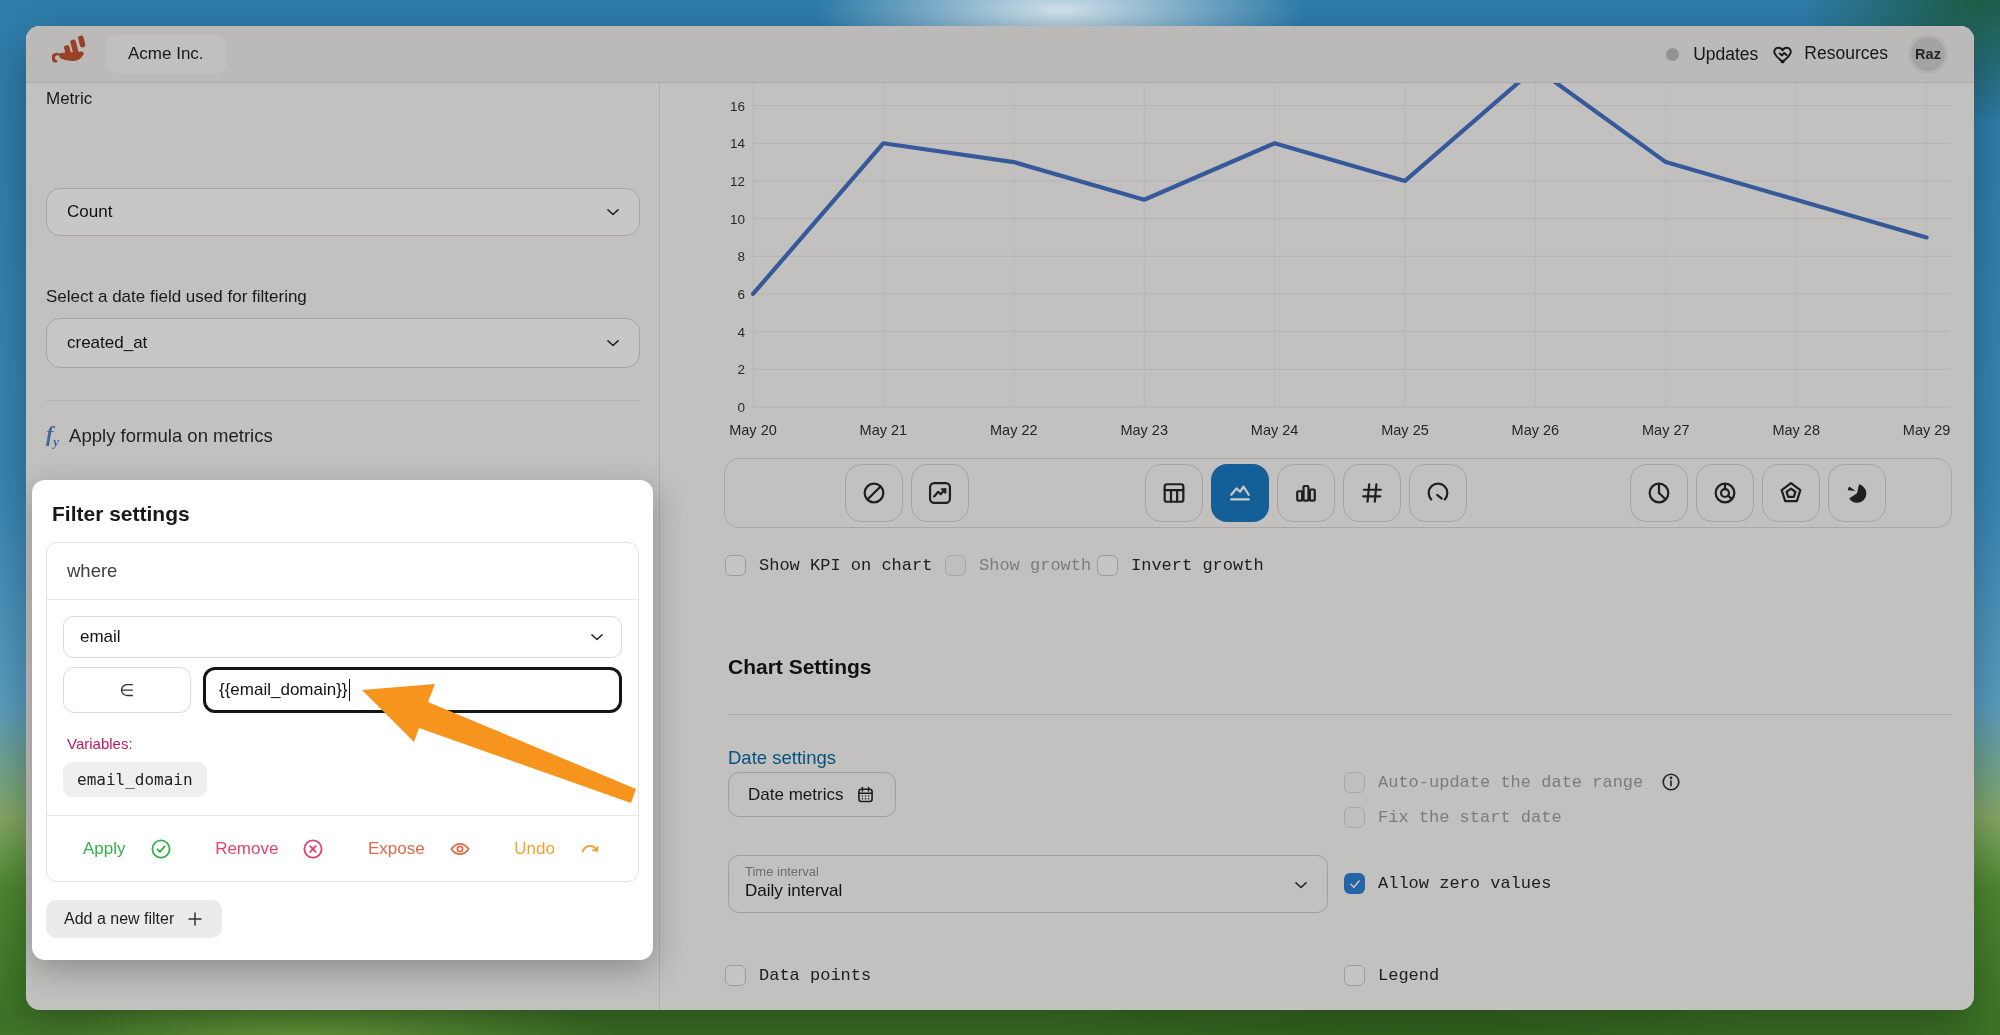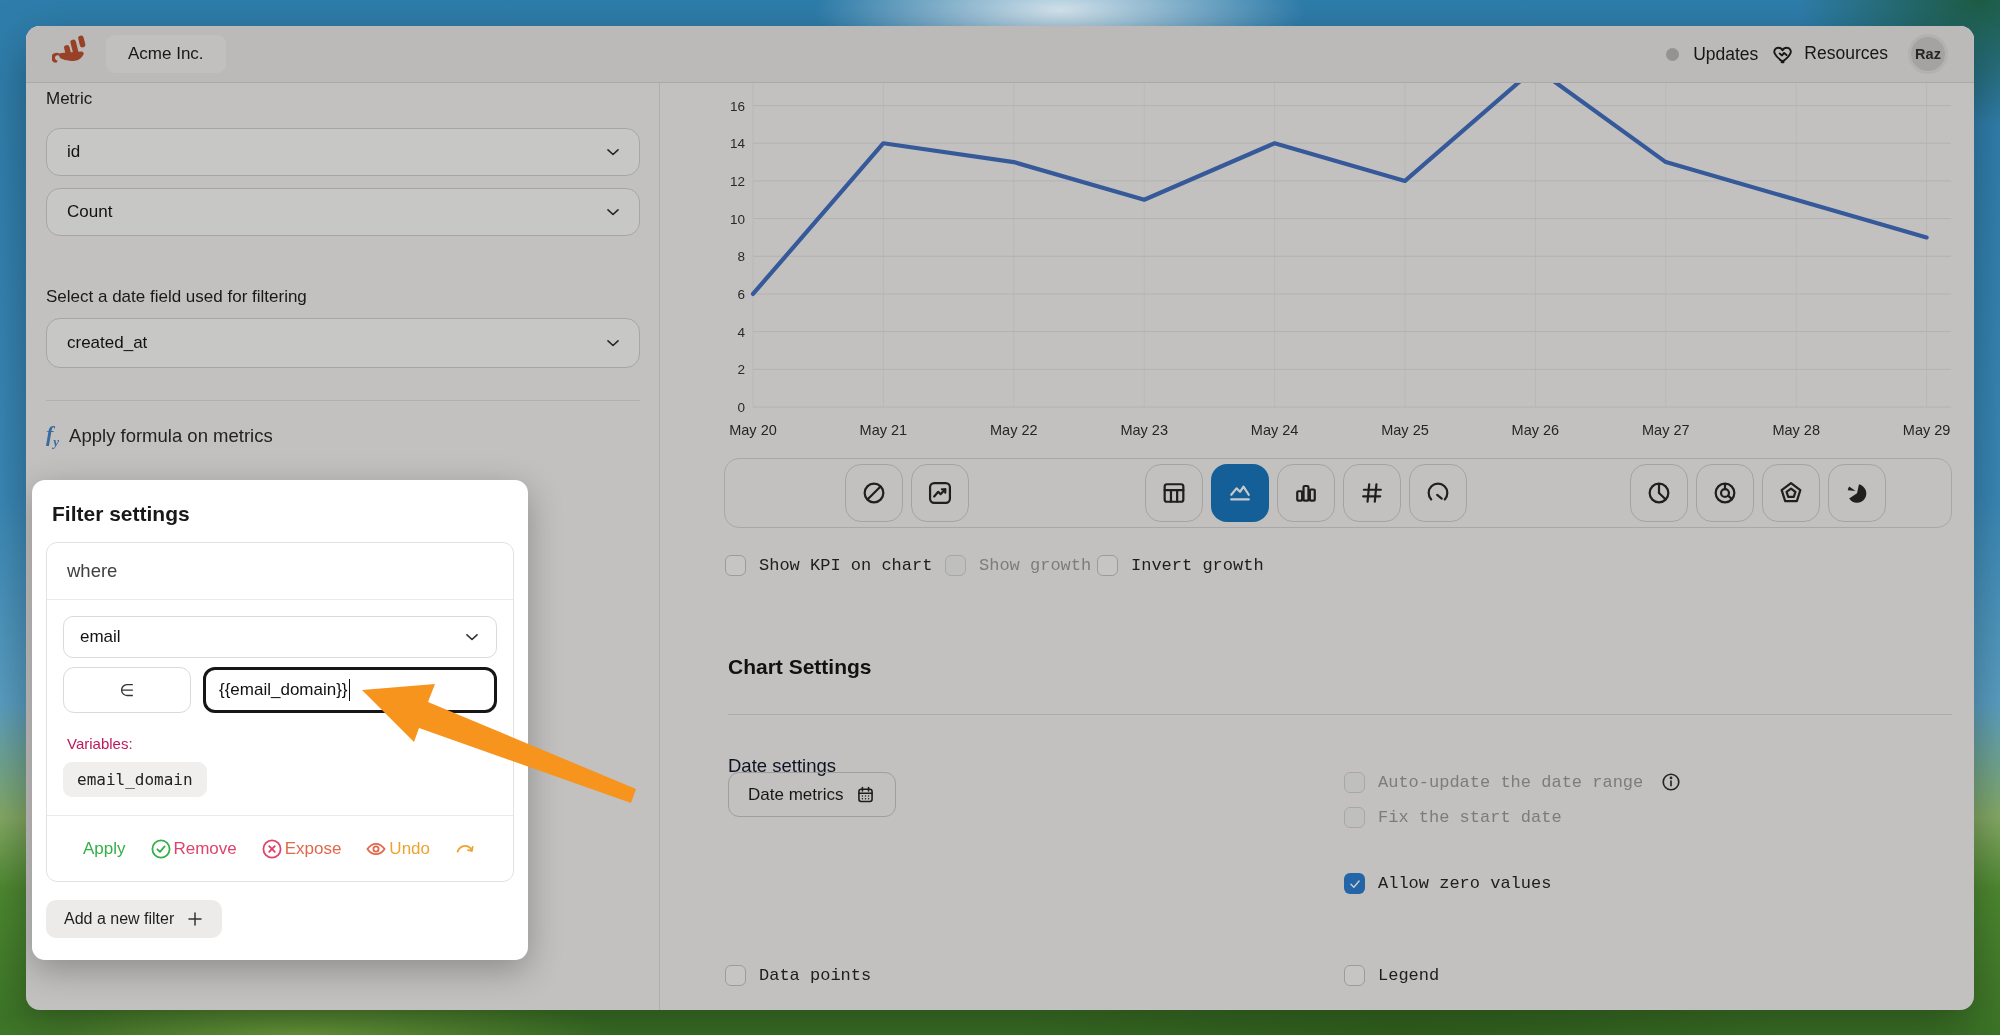--- a/index.html
+++ b/index.html
@@ -38,21 +38,21 @@
   .select .chev { position:absolute; right:16px; width:20px; height:20px; }
   .chev svg, .icon svg { width:100%; height:100%; stroke:#333; stroke-width:2; fill:none; stroke-linecap:round; stroke-linejoin:round; }
   .pdivider { position:absolute; left:20px; width:594px; height:1px; background:#e3e1df; }
   .formula { position:absolute; left:20px; top:338px; display:flex; align-items:center; gap:10px;
     font-size:18.5px; color:#2a2a2a; }
   .fx { color:#4a86c8; font-family:"Liberation Serif",serif; font-style:italic; font-size:22px; font-weight:700; }
   .fx sub { font-size:13px; }
   
   .dim { position:absolute; inset:0; background:rgba(10,10,10,.22); z-index:10; }
   
-  .modal { position:absolute; left:6px; top:454px; width:496px; height:480px; background:#fff;
+  .modal { position:absolute; left:6px; top:454px; width:621px; height:480px; background:#fff;
     border-radius:13px; box-shadow:0 10px 34px rgba(0,0,0,.28); z-index:20; padding:20px 14px; }
   .modal-title { font-size:21px; font-weight:600; color:#181818; margin:2px 0 16px 6px; }
   .filter-card { border:1px solid #e3e2e1; border-radius:11px; background:#fff; }
   .where-row { padding:17px 20px; font-size:18.5px; color:#404040; border-bottom:1px solid #ebeae9; }
   .card-body { padding:16px 16px 0 16px; }
   .field-select { position:relative; height:42px; border:1.4px solid #dcdad8; border-radius:10px;
     display:flex; align-items:center; padding:0 16px; font-size:17px; color:#131313; }
   .op-row { display:flex; gap:12px; margin-top:9px; }
   .op-box { width:128px; height:46px; border:1.4px solid #dcdad8; border-radius:11px;
     display:flex; align-items:center; justify-content:center; font-size:17px; color:#333; }
@@ -88,21 +88,21 @@
   .chk { position:absolute; display:flex; align-items:center; gap:13px; font-size:17px; color:#262626;font-family:Liberation Mono, monospace; }
   .chk .box { width:21px; height:21px; border:1.6px solid #c7c5c3; border-radius:6px; background:#fbfaf9; flex:0 0 auto; }
   .chk.disabled { color:#9e9d9c; }
   .chk.disabled .box { border-color:#d6d4d2; background:#f3f2f1; }
   .chk.checked .box { border:none; display:flex; align-items:center; justify-content:center; }
   .chk.checked .box svg { width:14px; height:14px; stroke:#fff; stroke-width:2.6; fill:none; stroke-linecap:round; stroke-linejoin:round; }
   .info-i { width:22px; height:22px; margin-left:4px; }
   .info-i svg { width:100%; height:100%; stroke:#2c2c2c; stroke-width:1.8; fill:none; stroke-linecap:round; }
   .h-chart-settings { position:absolute; left:67px; top:572px; font-size:21px; font-weight:700; color:#141414; }
   .mdivider { position:absolute; left:67px; top:631px; width:1224px; height:1px; background:#dcdad8; }
-  .h-date-settings { position:absolute; left:67px; top:664px; font-size:18.5px; color:#0f172a;margin-top:8px; }
+  .h-date-settings { position:absolute; left:67px; top:664px; font-size:18.5px; color:#0369a1; }
   .date-filter-btn { position:absolute; left:67px; top:689px; height:45px; border:1.4px solid #ccc9c7;
     border-radius:11px; display:flex; align-items:center; gap:12px; padding:0 19px; font-size:17px; color:#1c1c1c; }
   .date-filter-btn svg { width:21px; height:21px; stroke:#222; stroke-width:1.8; fill:none; stroke-linecap:round; }
   .interval-select { position:absolute; left:67px; top:772px; width:600px; height:58px;
     border:1.4px solid #cbc9c7; border-radius:11px; padding:8px 16px; }
   .interval-select .small { font-size:13px; color:#8b8a89; }
   .interval-select .val { font-size:17px; color:#141414; margin-top:2px; }
   .interval-select .chev { position:absolute; right:16px; top:19px; width:20px; height:20px; }
 </style>
 </head>
@@ -138,26 +138,20 @@
         </span>
         <span>Resources</span>
       </span>
       <span class="avatar">Raz</span>
     </div>
   </div>
 
   <div class="panel">
     <div class="plabel" style="top:6px">Metric</div>
 
-    <div class="select" style="top:45px;height:48px">
-      <span>id</span>
-      <span class="chev"><svg viewBox="0 0 24 24">
-            <polyline points="6,9.5 12,15 18,9.5"></polyline>
-          </svg></span>
-    </div>
 
     <div class="select" style="top:105px;height:48px">
       <span>Count</span>
       <span class="chev"><svg viewBox="0 0 24 24">
             <polyline points="6,9.5 12,15 18,9.5"></polyline>
           </svg></span>
     </div>
 
     <div class="plabel" style="top:204px">Select a date field used for filtering</div>
 
@@ -349,20 +343,27 @@
             <line x1="12" y1="11" x2="12" y2="16"></line>
             <circle cx="12" cy="7.6" r=".6" fill="#2c2c2c"></circle>
           </svg>
       </span>
     </label>
     <label class="chk disabled" style="left:683px;top:724px">
       <span class="box"></span>
       <span>Fix the start date</span>
     </label>
 
+    <div class="interval-select">
+      <div class="small">Time interval</div>
+      <div class="val">Daily interval</div>
+      <span class="chev"><svg viewBox="0 0 24 24">
+            <polyline points="6,9.5 12,15 18,9.5"></polyline>
+          </svg></span>
+    </div>
 
     <label class="chk checked" style="left:683px;top:790px">
       <span class="box" style="background:#2b7fd4">
         <svg viewBox="0 0 24 24">
             <polyline points="5,12.5 10,17.5 19,7"></polyline>
           </svg>
       </span>
       <span>Allow zero values</span>
     </label>
 

